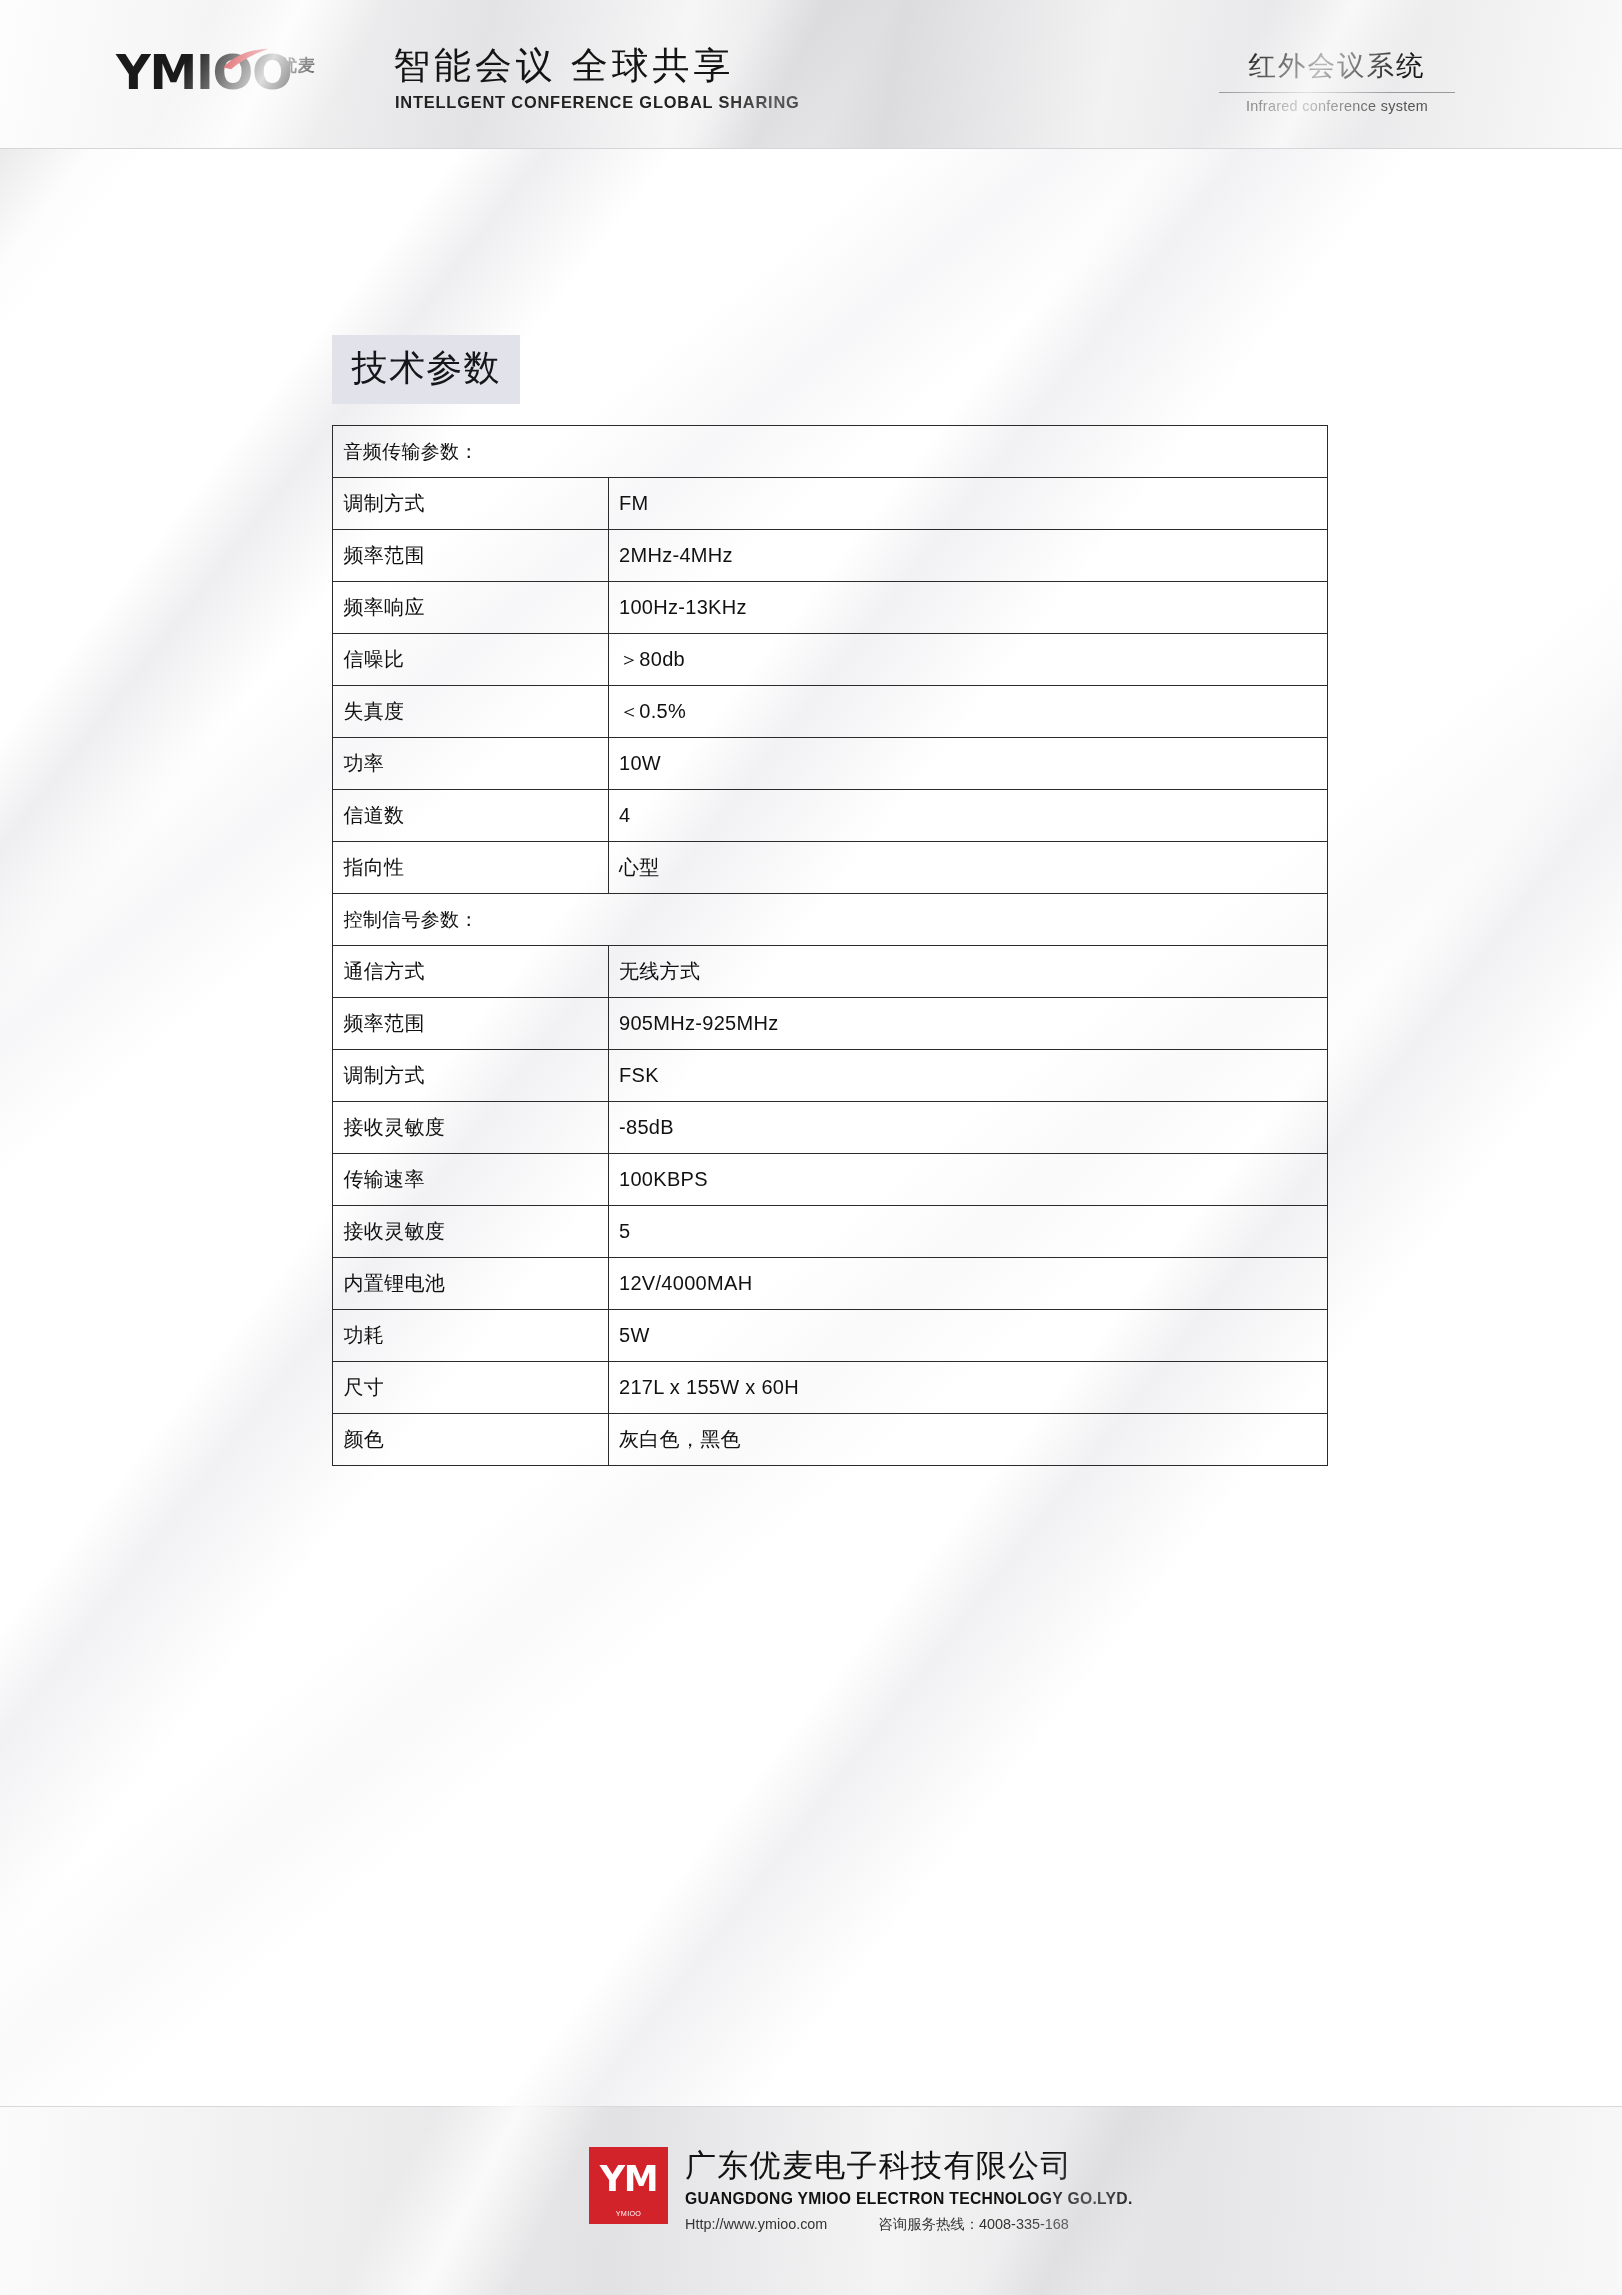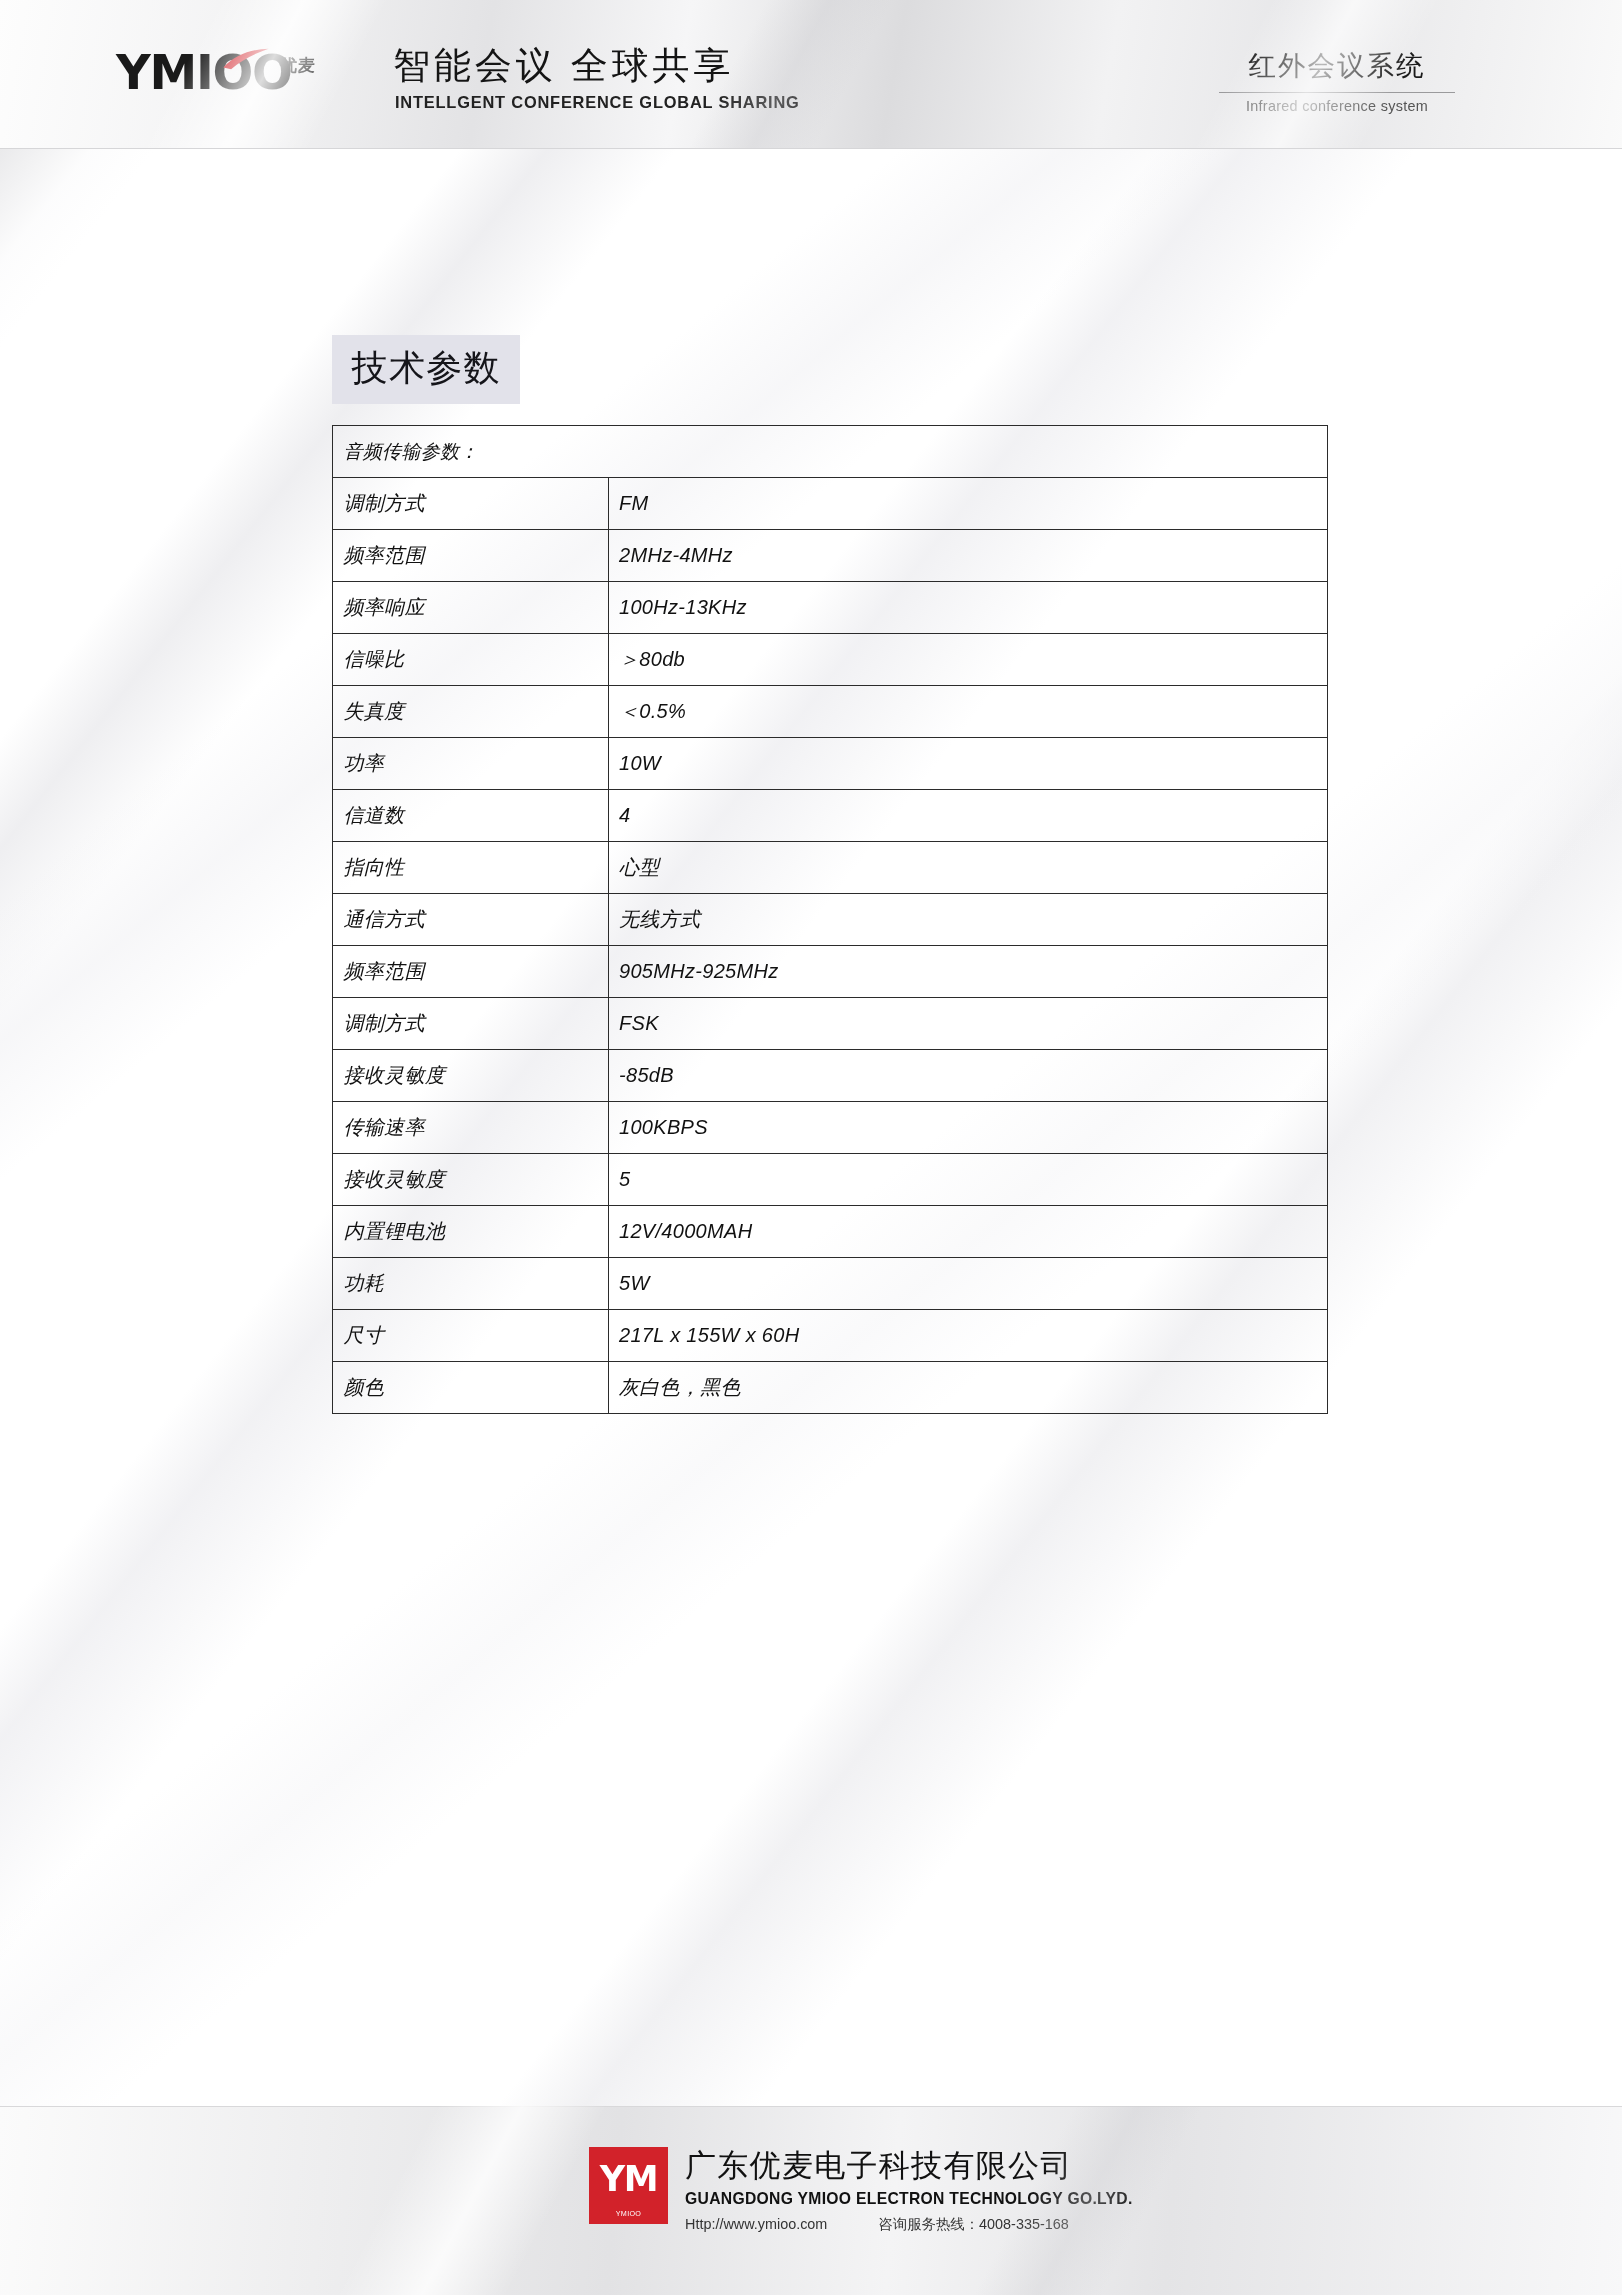--- a/index.html
+++ b/index.html
@@ -200,21 +200,20 @@
     table-layout: fixed;
   }
   .spec-table td {
     border: 1.3px solid #2b2b2b;
     height: 51px;
     font-size: 20px;
     color: #111;
     padding: 0 10.5px;
     vertical-align: middle;
     letter-spacing: 0.3px;
-    font-style: italic;
   }
   .spec-table td.col-label { width: 254px; }
   .spec-table td.col-value { width: 698px; }
   .spec-table tr.group td {
     font-size: 19px;
   }
   .spec-table td.group-cell {
     border-right: none;
   }
   .spec-table td.group-cell2 {
@@ -379,20 +378,24 @@
           <td class="col-label">功率</td>
           <td class="col-value">10W</td>
         </tr>
         <tr>
           <td class="col-label">信道数</td>
           <td class="col-value">4</td>
         </tr>
         <tr>
           <td class="col-label">指向性</td>
           <td class="col-value">心型</td>
+        </tr>
+        <tr class="group">
+          <td class="col-label group-cell">控制信号参数：</td>
+          <td class="col-value group-cell2"></td>
         </tr>
         <tr>
           <td class="col-label">通信方式</td>
           <td class="col-value">无线方式</td>
         </tr>
         <tr>
           <td class="col-label">频率范围</td>
           <td class="col-value">905MHz-925MHz</td>
         </tr>
         <tr>

